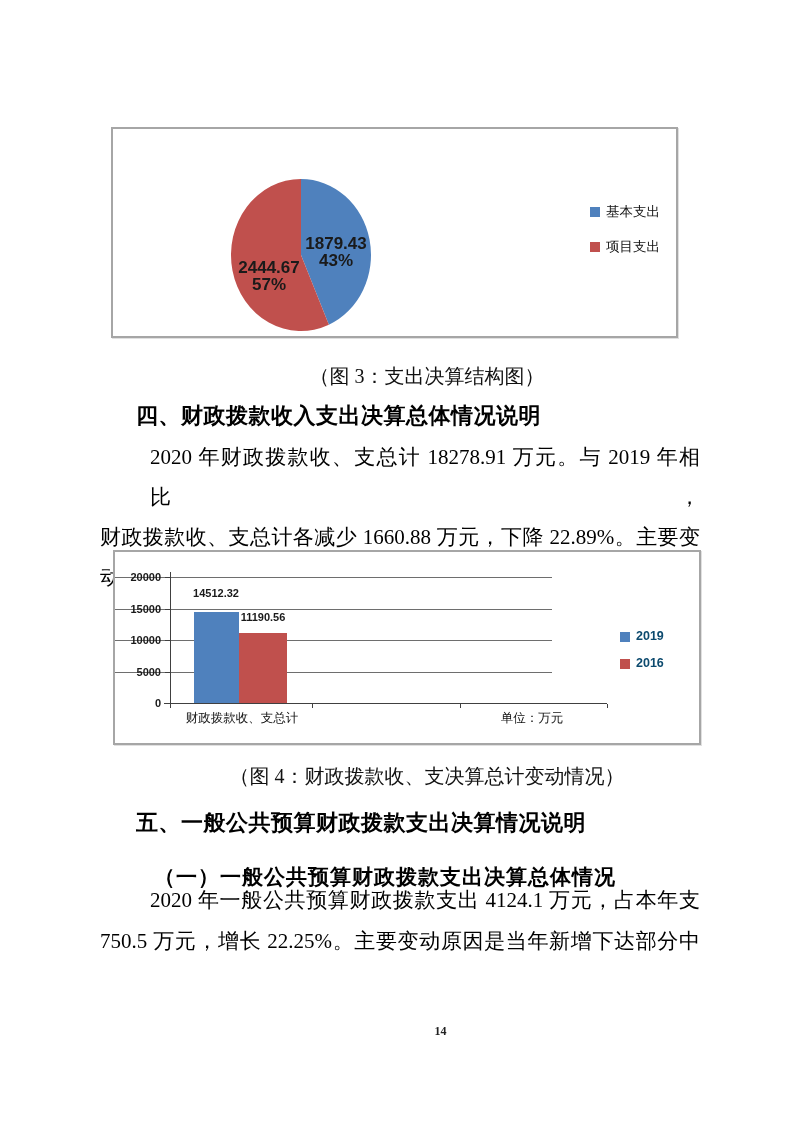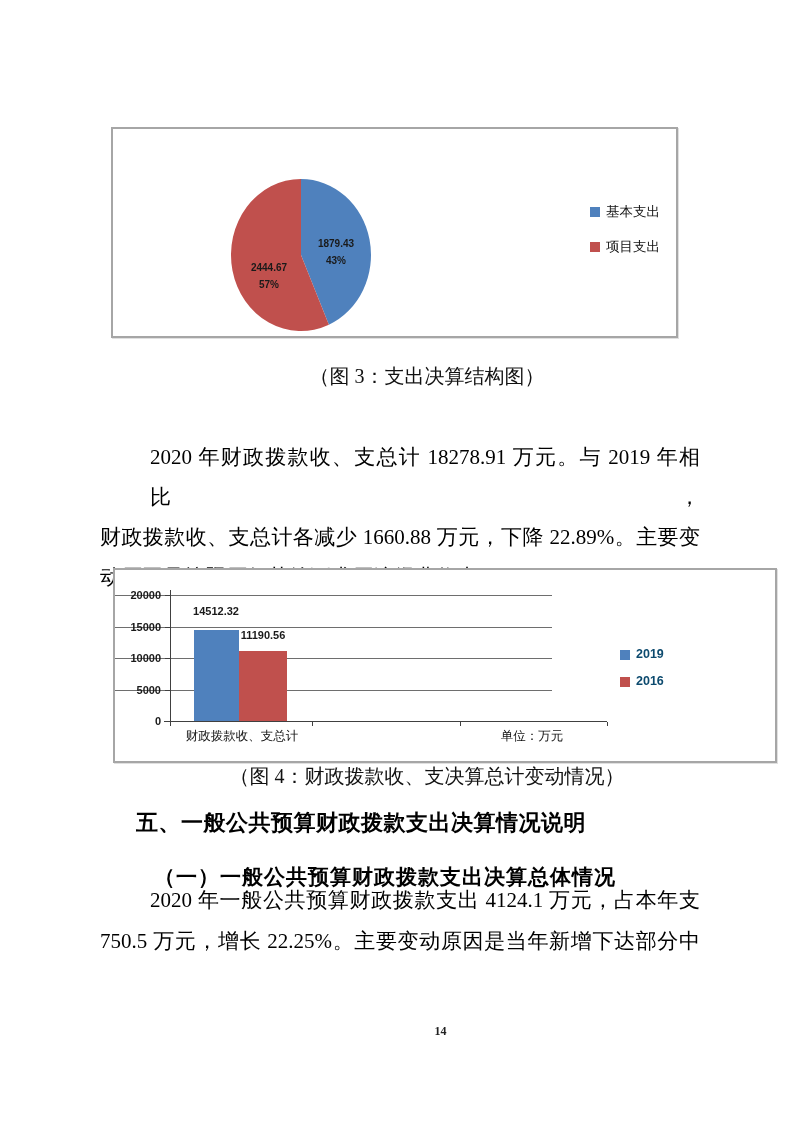--- a/index.html
+++ b/index.html
@@ -13,28 +13,28 @@
   }
   
   .chart-box{
     position:absolute;
     background:#fff;
     border:2px solid #a6a6a6;
     box-shadow:1px 1px 0 rgba(0,0,0,.12);
     box-sizing:border-box;
   }
   .pie-box{left:111px;top:127px;width:567px;height:211px;}
-  .bar-box{left:113px;top:568px;width:664px;height:195px;}
+  .bar-box{left:113px;top:550px;width:588px;height:195px;}
 
   
   .pie-svg{position:absolute;left:0;top:0;}
   .pie-label{
     position:absolute;width:100px;text-align:center;
     font-family:"Liberation Sans","DejaVu Sans",sans-serif;
-    font-size:10px;font-weight:600;line-height:17px;color:#1a1a1a;
+    font-size:17px;font-weight:600;line-height:17px;color:#1a1a1a;
   }
   .pie-label-basic{left:173px;top:106px;}
   .pie-label-project{left:106px;top:130px;}
   .legend{position:absolute;display:flex;flex-direction:column;text-align:center;}
   .pie-legend{left:477px;top:76px;gap:21px;}
   .legend-item{display:flex;align-items:center;gap:6px;}
   .swatch{width:10px;height:10px;flex:0 0 auto;}
   .pie-legend .legend-label{
     font-family:"Liberation Serif","DejaVu Serif",serif;
     font-size:13.5px;line-height:14px;color:#111;
@@ -128,20 +128,21 @@
       </div>
       <div class="legend-item">
         <span class="swatch" style="background-color: rgb(192, 80, 77);"></span>
         <span class="legend-label">项目支出</span>
       </div>
     </div>
   </section>
 
   <div class="caption caption-fig3">（图 3：支出决算结构图）</div>
 
+  <h2 class="doc-heading heading-4">四、财政拨款收入支出决算总体情况说明</h2>
 
   <div class="para para-1">
     <div class="line indent just">2020 年财政拨款收、支总计 18278.91 万元。与 2019 年相比，</div>
     <div class="line just">财政拨款收、支总计各减少 1660.88 万元，下降 22.89%。主要变</div>
     <div class="line">动原因是按照厉行节约要求压缩经费收支。</div>
   </div>
 
   <section class="chart-box bar-box">
 
     <div class="gridline" style="top:25px;"></div>

